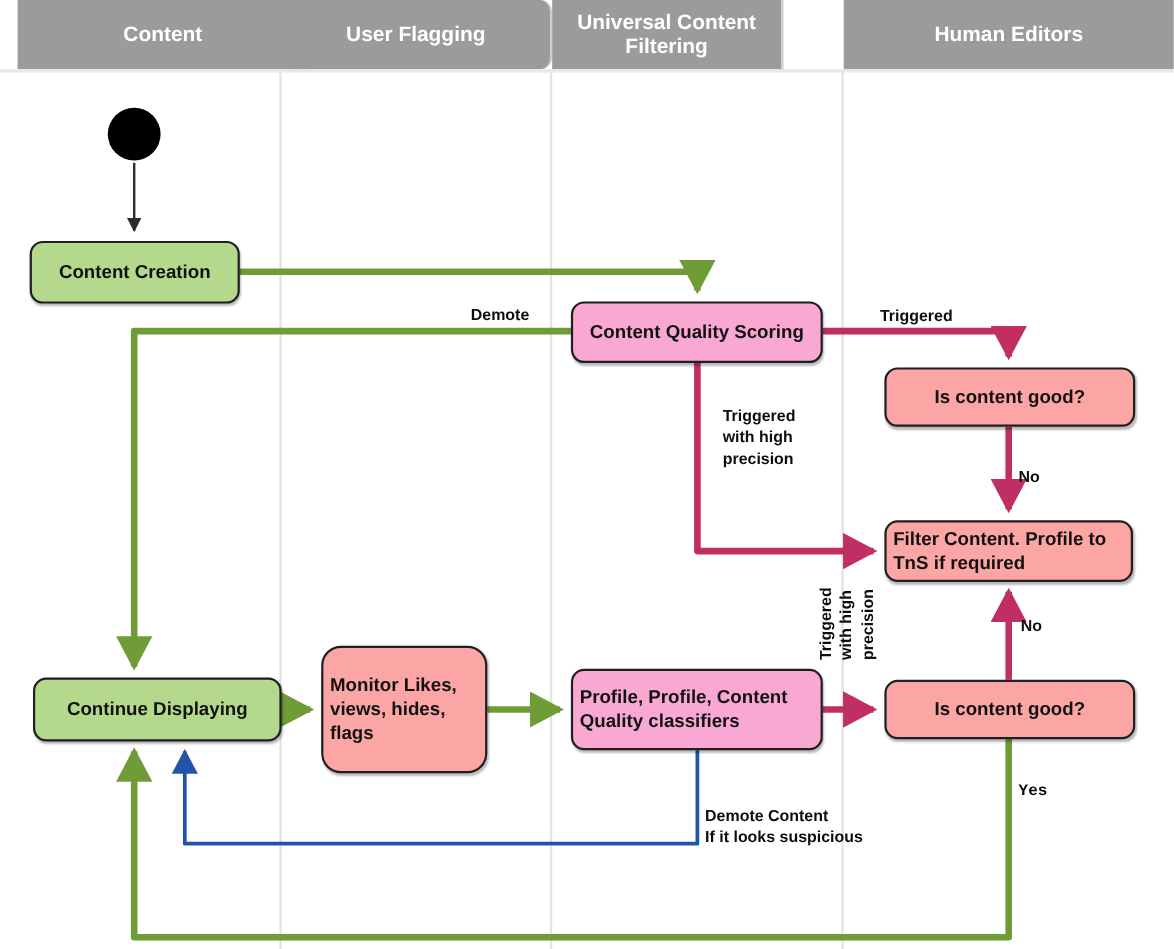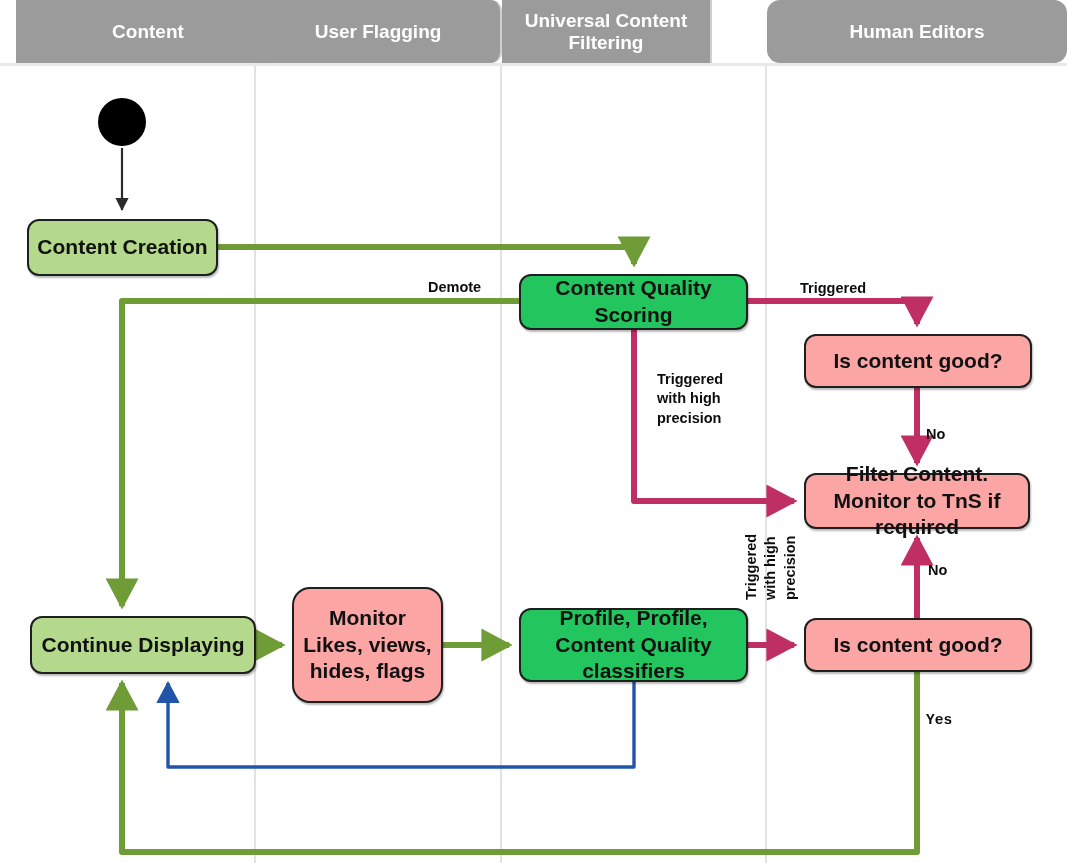--- a/index.html
+++ b/index.html
@@ -32,29 +32,29 @@
     background:#e2e2e2;
   }
 
   
   .node{
     position:absolute;
     border:2px solid #1f1f1f;
     border-radius:12px;
     box-sizing:border-box;
     display:flex;align-items:center;justify-content:center;
-    text-align:center;
-    font-weight:bold;font-size:21px;color:#111111;
+    text-align:left;
+    font-weight:bold;font-size:17px;color:#111111;
     line-height:1.28;
     box-shadow:1px 2px 2px rgba(0,0,0,.28);
     z-index:6;
     padding:2px 6px;
   }
   .n-green{background:#b5d98c;}
-  .n-blue{background:#22c55e;}
+  .n-blue{background:#f9a8d4;}
   .n-orange{background:#fca5a5;}
 
   .start-node{
     position:absolute;
     width:48px;height:48px;border-radius:50%;
     background:#000000;z-index:6;
   }
 
   
   .elabel{
@@ -80,21 +80,21 @@
   <div class="lane-header" style="left:0px;width:266px;margin-left:16px;">
     <span>Content</span>
   </div>
   <div class="lane-header" style="left:256px;width:246px;border-radius:11px;">
     <span>User Flagging</span>
   </div>
   <div class="lane-header" style="left:502px;width:210px;">
     <span style="white-space:pre-line;">Universal Content
 Filtering</span>
   </div>
-  <div class="lane-header last" style="left:767px;width:300px;border-radius:13px;">
+  <div class="lane-header last" style="left:767px;width:300px;">
     <span>Human Editors</span>
   </div>
 
   <div class="header-underline"></div>
 
   <div class="lane-divider" style="left:254px;"></div>
   <div class="lane-divider" style="left:500px;"></div>
   <div class="lane-divider" style="left:765px;"></div>
 
   <svg id="edges" viewBox="0 0 1067 863">
@@ -146,21 +146,21 @@
 
   <div class="node n-blue" style="left:519px;top:274px;width:229px;height:56px;">
     <span>Content Quality Scoring</span>
   </div>
 
   <div class="node n-orange" style="left:804px;top:334px;width:228px;height:54px;">
     <span>Is content good?</span>
   </div>
 
   <div class="node n-orange" style="left:804px;top:473px;width:226px;height:56px;">
-    <span>Filter Content. Monitor to TnS if required</span>
+    <span>Filter Content. Profile to TnS if required</span>
   </div>
 
   <div class="node n-green" style="left:9px;top:616px;width:226px;height:58px;margin-left:21px;">
     <span>Continue Displaying</span>
   </div>
 
   <div class="node n-orange" style="left:292px;top:587px;width:151px;height:116px;border-radius:18px;">
     <span>Monitor Likes, views, hides, flags</span>
   </div>
 
@@ -183,14 +183,16 @@
   <div class="elabel rot" style="left:742px;top:600px;">Triggered
 with high
 precision</div>
 
   <div class="elabel" style="left:926px;top:425px;">No</div>
 
   <div class="elabel" style="left:928px;top:561px;">No</div>
 
   <div class="elabel" style="left:926px;top:711px;font-family:Liberation Mono, monospace;">Yes</div>
 
+  <div class="elabel" style="left:641px;top:733px;">Demote Content
+If it looks suspicious</div>
 
 </div>
 
 </body></html>

